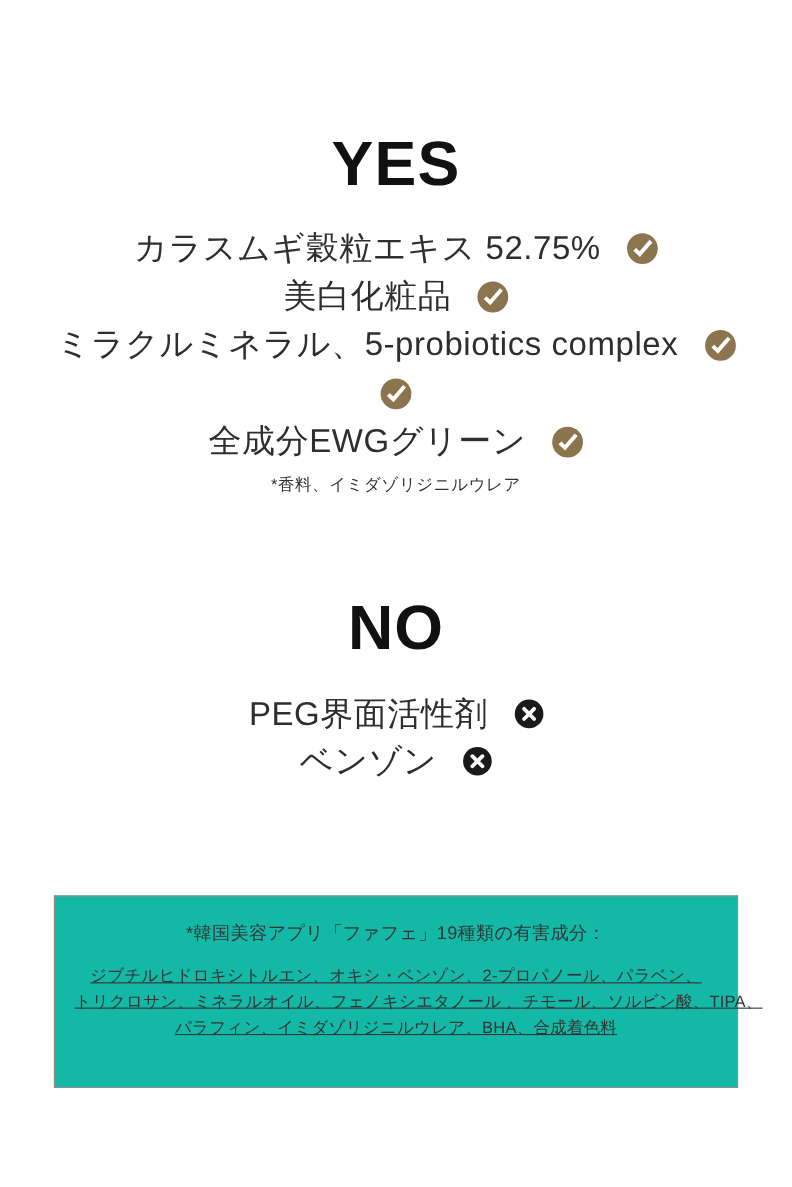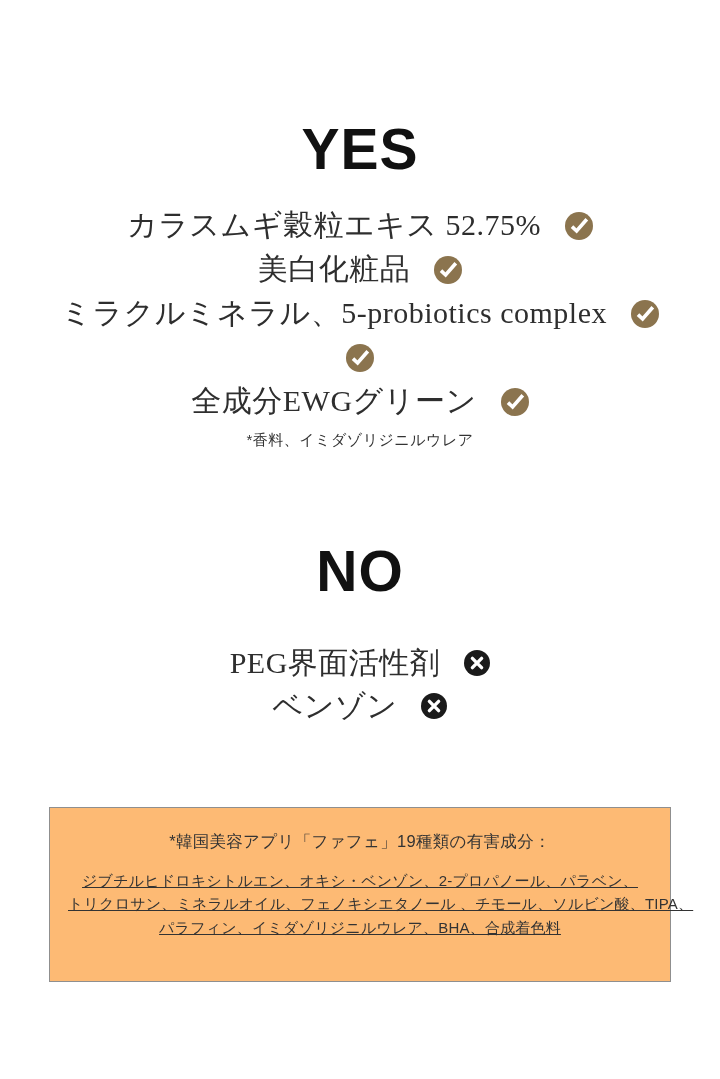--- a/index.html
+++ b/index.html
@@ -32,23 +32,22 @@
     display: flex;
     flex-direction: column;
     align-items: center;
   }
   .claim-row {
     height: 44px;
     display: flex;
     align-items: center;
     justify-content: center;
     gap: 24px;
-    font-family: Liberation Serif, serif;
   }
-  .no-list { margin-top: 40px; }
+  .no-list { margin-top: 26px; }
   .no-list .claim-row { height: 43px; }
   .claim-text {
     font-size: 30px;
     color: #2e2e2e;
     white-space: nowrap;
     letter-spacing: 0.5px;
   }
   .claim-icon {
     width: 28px;
     height: 28px;
@@ -58,25 +57,25 @@
   }
   .no-list .claim-icon { width: 26px; height: 26px; }
   .footnote {
     margin-top: 7px;
     font-size: 15px;
     color: #333333;
     letter-spacing: 0.5px;
     text-align: center;
   }
   .ingredients-box {
-    margin-top: 79px;
+    margin-top: 100px;
     width: 622px;
     min-height: 175px;
     border: 1.5px solid #8f8f8f;
-    background: #fdba74;
+    background: #14b8a6;
     padding: 23px 18px 36px 18px;
     text-align: center;
   }
   .ingredients-title {
     font-size: 16.5px;
     color: #333333;
     letter-spacing: 0.3px;
     margin-bottom: 16px;
   }
   .ingredients-line {

